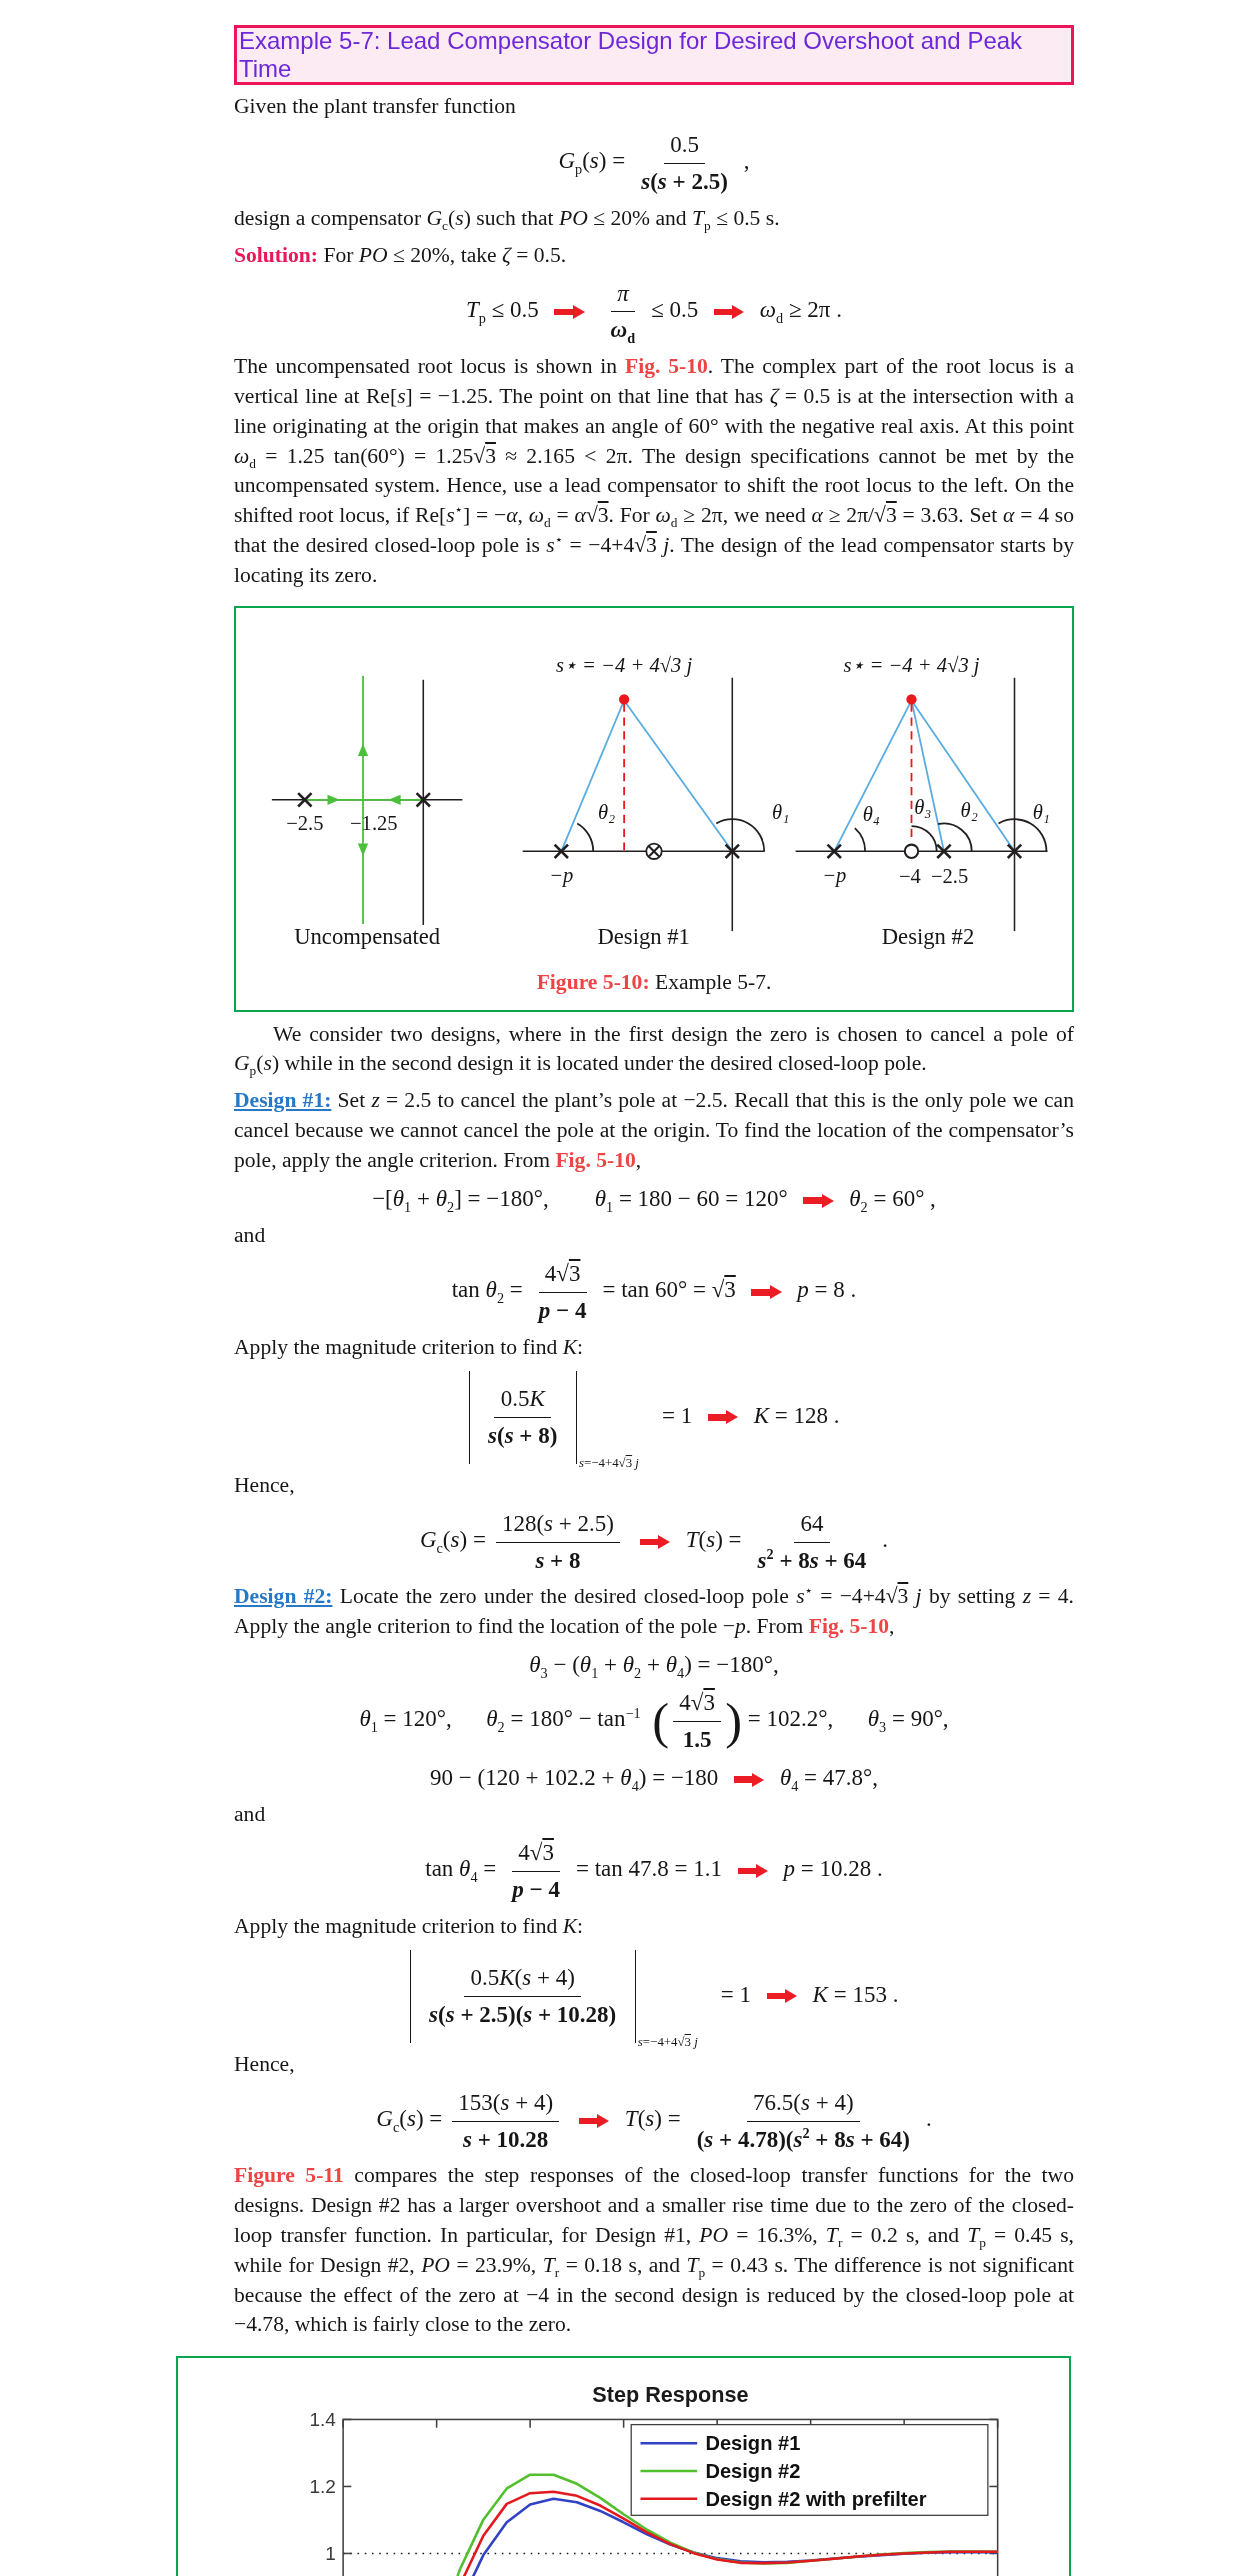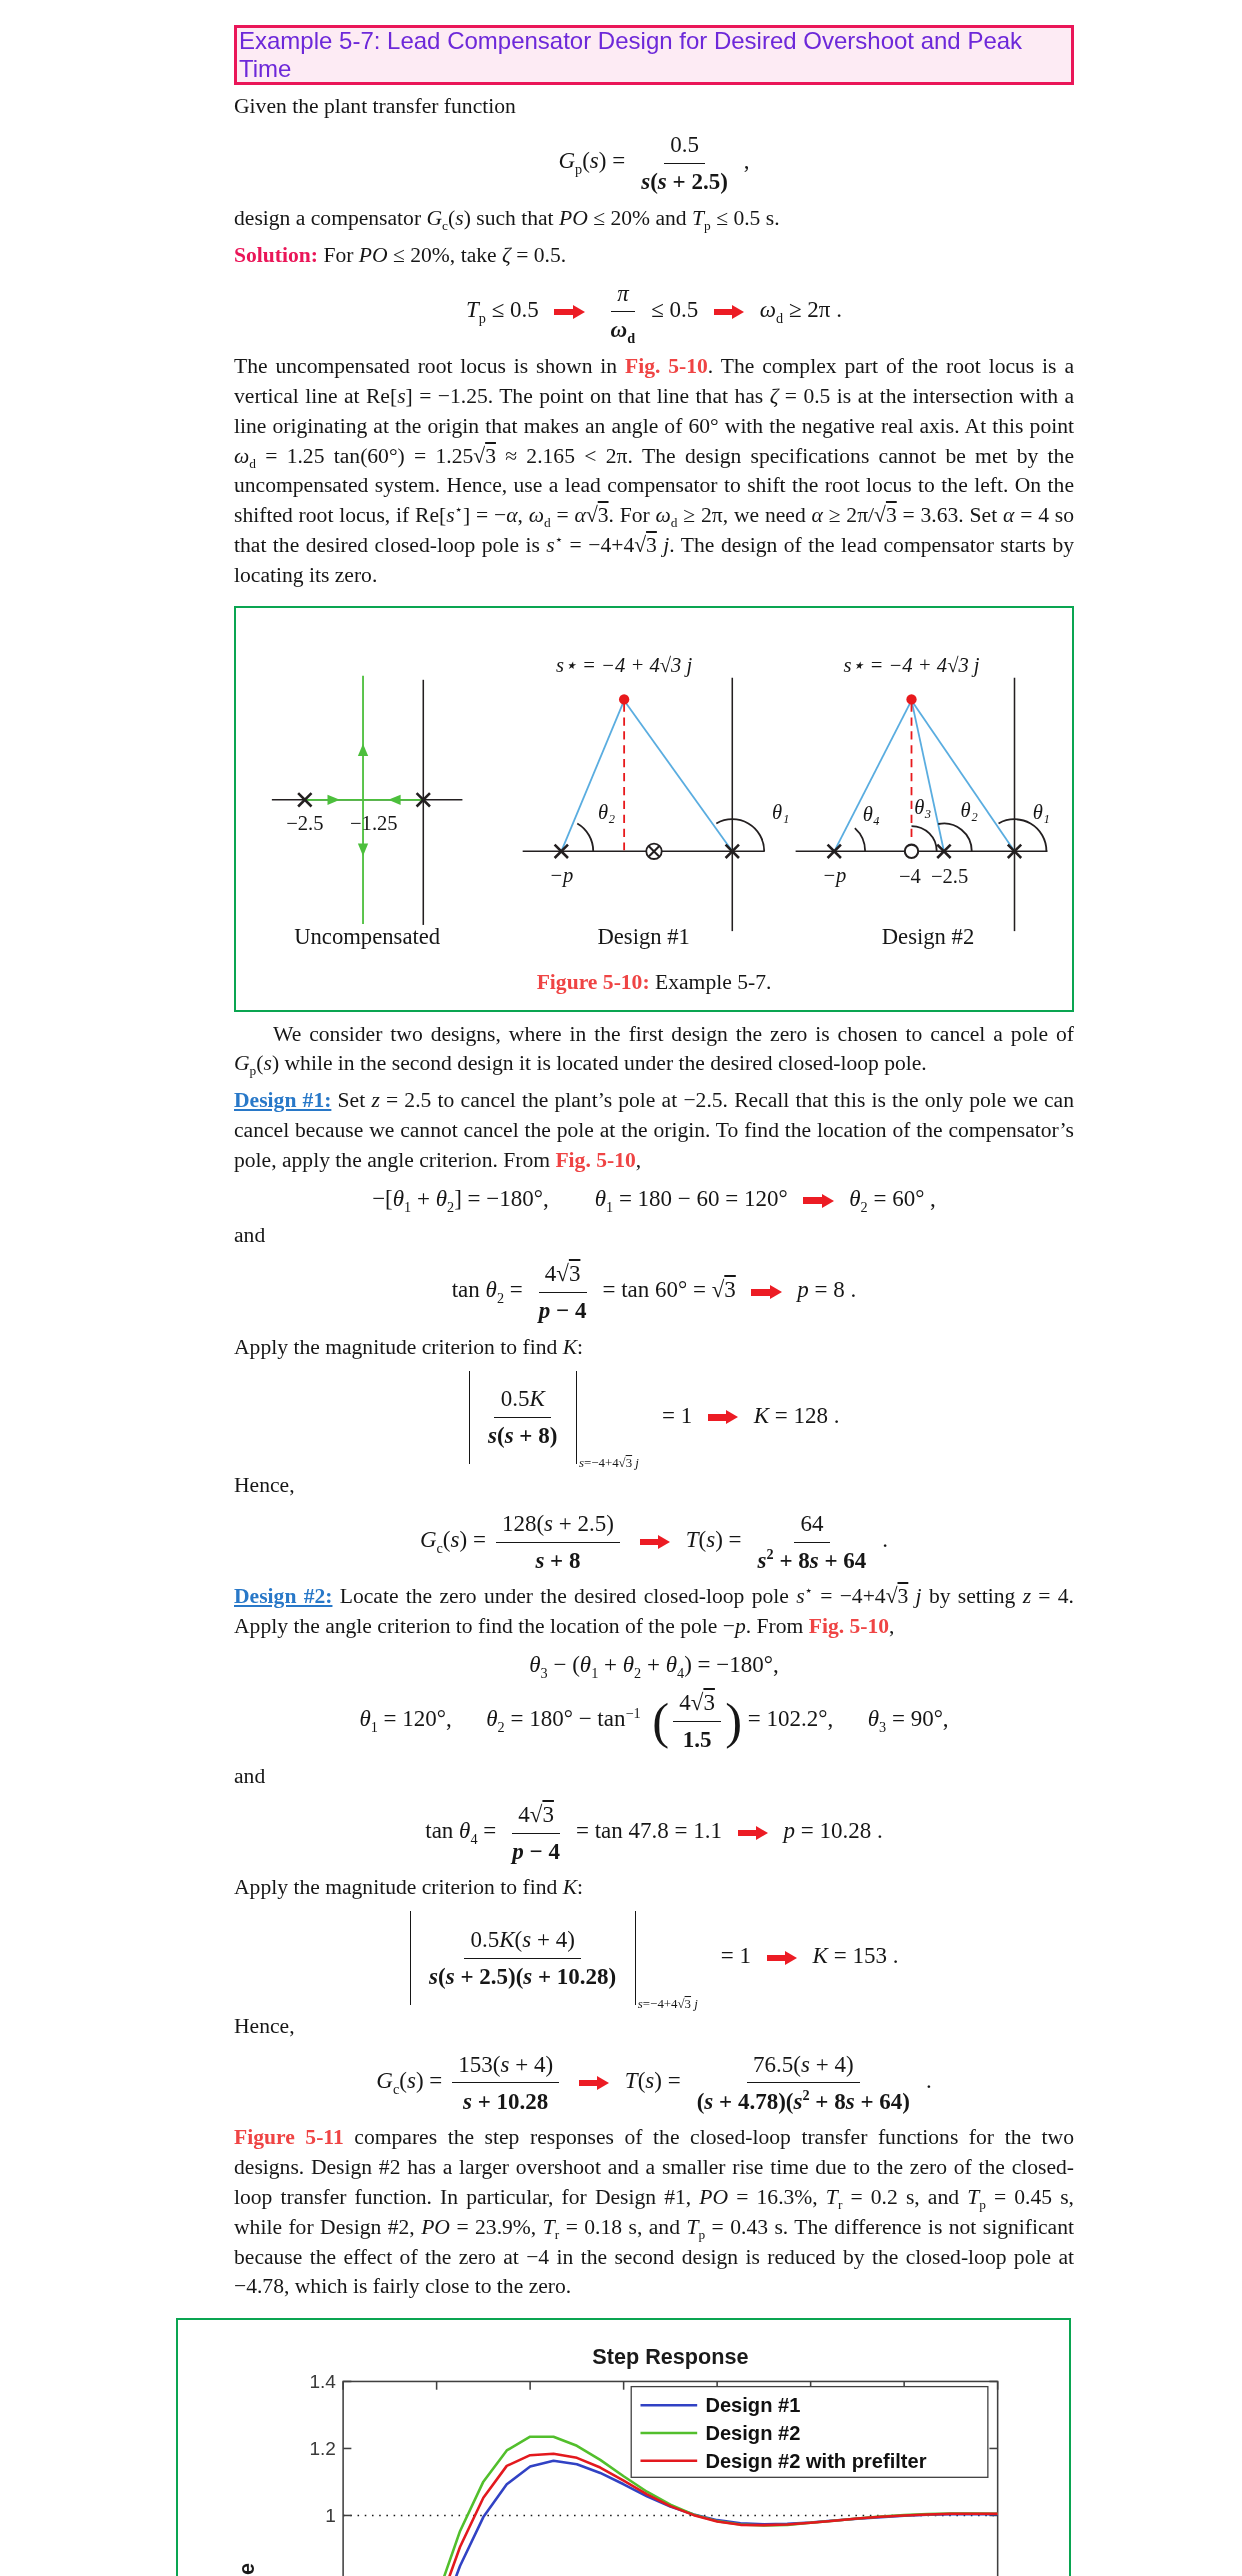--- a/index.html
+++ b/index.html
@@ -194,20 +194,24 @@
         <span class="num"><span class="tseg">64</span></span>
         <span class="den"><i>s</i><sup>2</sup><span class="tseg"> + 8</span><i>s</i><span class="tseg"> + 64</span></span>
       </span><span class="tseg"> .</span></div>
 
   <div class="para"><b class="c-blue">Design #2:</b><span class="tseg"> Locate the zero under the desired closed-loop pole </span><i>s</i><sup>⋆</sup><span class="tseg"> = −4+4</span><span class="rt"><span>√</span><span class="ol">3</span></span><i> j</i><span class="tseg"> by setting </span><i>z</i><span class="tseg"> = 4. Apply the angle criterion to find the location of the pole −</span><i>p</i><span class="tseg">. From </span><b class="c-green">Fig. 5-10</b><span class="tseg">,</span></div>
   <div class="eq"><i>θ</i><sub>3</sub><span class="tseg"> − (</span><i>θ</i><sub>1</sub><span class="tseg"> + </span><i>θ</i><sub>2</sub><span class="tseg"> + </span><i>θ</i><sub>4</sub><span class="tseg">) = −180°,</span></div>
   <div class="eq"><i>θ</i><sub>1</sub><span class="tseg"> = 120°,</span><span class="sp" style="display: inline-block; width: 1.5em;"></span><i>θ</i><sub>2</sub><span class="tseg"> = 180° − tan</span><sup>−1</sup><span class="sp" style="display: inline-block; width: 0.5em;"></span><span class="bigp">(</span><span class="frac">
         <span class="num"><span class="tseg">4</span><span class="rt"><span>√</span><span class="ol">3</span></span></span>
         <span class="den"><span class="tseg">1.5</span></span>
       </span><span class="bigp">)</span><span class="tseg"> = 102.2°,</span><span class="sp" style="display: inline-block; width: 1.5em;"></span><i>θ</i><sub>3</sub><span class="tseg"> = 90°,</span></div>
+  <div class="eq"><span class="tseg">90 − (120 + 102.2 + </span><i>θ</i><sub>4</sub><span class="tseg">) = −180</span><span class="rarrow">
+        <span class="shaft"></span>
+        <span class="head"></span>
+      </span><i>θ</i><sub>4</sub><span class="tseg"> = 47.8°,</span></div>
   <div class="plain"><span class="tseg">and</span></div>
   <div class="eq"><span class="tseg">tan </span><i>θ</i><sub>4</sub><span class="tseg"> = </span><span class="frac">
         <span class="num"><span class="tseg">4</span><span class="rt"><span>√</span><span class="ol">3</span></span></span>
         <span class="den"><i>p</i><span class="tseg"> − 4</span></span>
       </span><span class="tseg"> = tan 47.8 = 1.1</span><span class="rarrow">
         <span class="shaft"></span>
         <span class="head"></span>
       </span><i>p</i><span class="tseg"> = 10.28 .</span></div>
   <div class="plain"><span class="tseg">Apply the magnitude criterion to find </span><i>K</i><span class="tseg">:</span></div>
   <div class="eq"><span class="abswrap">

